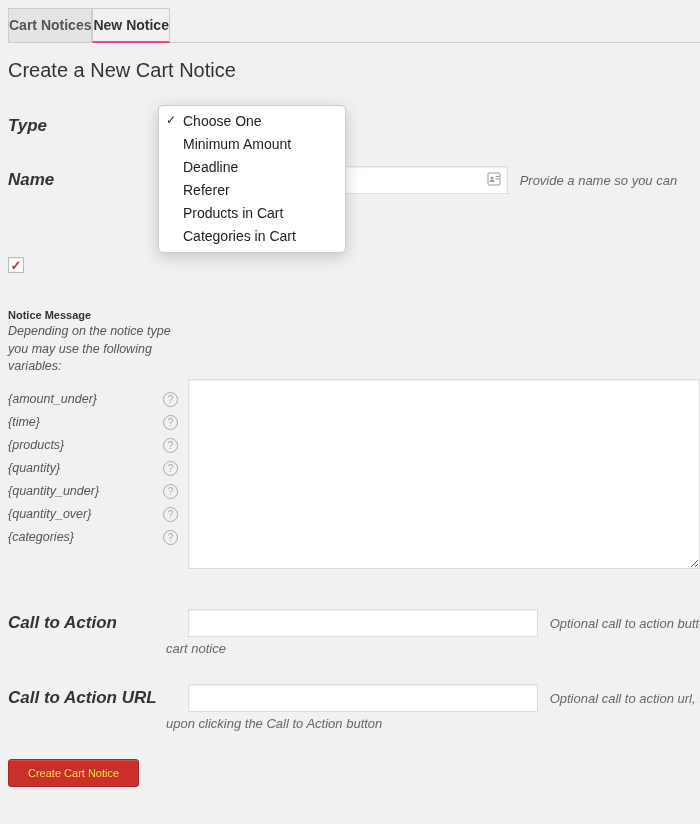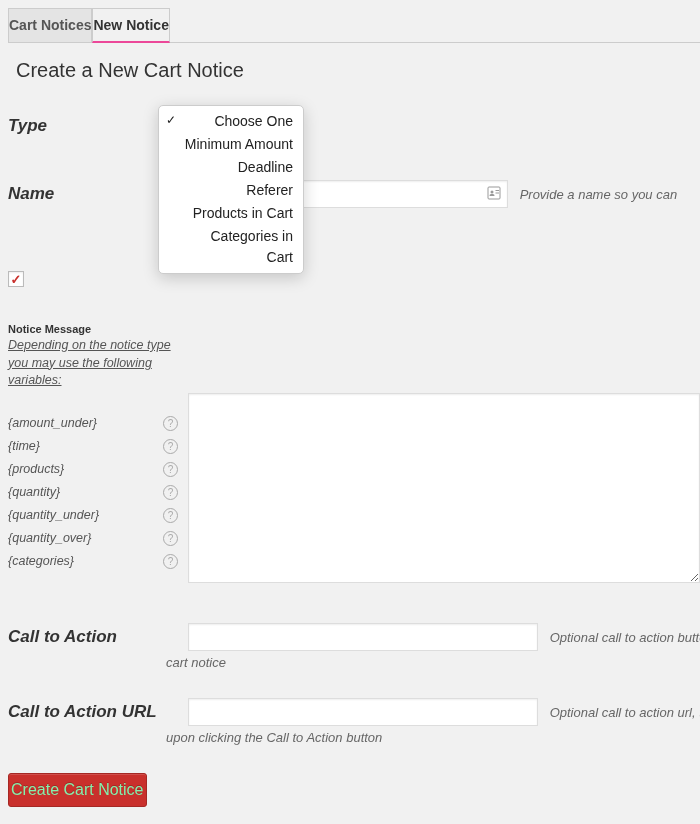--- a/index.html
+++ b/index.html
@@ -31,21 +31,21 @@
     .tab.active {
       background: #f1f1f1;
       color: #333;
       border-bottom: 2px solid #ec4899;
       margin-bottom: -1px;
     }
     h2.page-title {
       font-size: 20px;
       font-weight: 400;
       color: #333;
-      margin: 0 0 30px 8px;
+      margin: 0 0 30px 0;
     }
     .form-row {
       display: flex;
       align-items: flex-start;
       margin-bottom: 28px;
       position: relative;
     }
     .form-label {
       width: 150px;
       flex-shrink: 0;
@@ -55,28 +55,27 @@
       font-style: italic;
     }
     .form-field {
       flex: 1;
       position: relative;
     }
     .dropdown {
       position: absolute;
       left: 0;
       top: -7px;
-      width: 146px;
+      width: 188px;
       background: #fff;
       border: 1px solid #ccc;
       border-radius: 5px;
       box-shadow: 0 4px 16px rgba(0,0,0,0.18);
       padding: 4px 0;
       z-index: 10;
-      text-align: right;
     }
     .dropdown-item {
       padding: 1px 10px 1px 24px;
       font-size: 14px;
       cursor: pointer;
       position: relative;
       line-height: 1.5;
       color: #222;
     }
     .dropdown-item.selected::before {
@@ -150,22 +149,21 @@
     .message-label-title {
       font-weight: 600;
       font-size: 11px;
       margin-bottom: 2px;
     }
     .message-desc {
       font-style: italic;
       color: #555;
       font-size: 12.5px;
       line-height: 1.4;
-      margin-bottom: 26px;
-      text-decoration: underline;
+      margin-bottom: 16px;
     }
     .var-row {
       display: flex;
       align-items: center;
       margin-bottom: 6px;
       margin-top: 8px;
     }
     .var-name {
       font-style: italic;
       color: #555;
@@ -198,23 +196,23 @@
       font-size: 13px;
       resize: vertical;
     }
     .cta-row .form-field {
       display: block;
     }
     .inline-group { white-space: nowrap; }
     .submit-btn {
       background: #c9302c;
       border: 1px solid #a52824;
-      color: #86efac;
-      padding: 7px 2px;
-      font-size: 16px;
+      color: #fde047;
+      padding: 7px 19px;
+      font-size: 11px;
       border-radius: 3px;
       cursor: pointer;
       text-shadow: 0 -1px 0 rgba(0,0,0,0.2);
       box-shadow: inset 0 1px 0 rgba(255,255,255,0.15);
     }
     .spacer-type { height: 20px; }
   </style>
 </head>
 <body>
 
@@ -237,21 +235,21 @@
       <div class="dropdown-item">Deadline</div>
       <div class="dropdown-item">Referer</div>
       <div class="dropdown-item">Products in Cart</div>
       <div class="dropdown-item">Categories in Cart</div>
     </div>
     <div class="spacer-type"></div>
   </div>
 </div>
 
 
-<div class="form-row" style="margin-top:44px;">
+<div class="form-row" style="margin-top:30px;">
   <div class="form-label">Name</div>
   <div class="form-field">
     <input type="text" class="text-input with-icon" value="" style="">
     <span class="input-icon">
       <svg viewBox="0 0 14 16" width="14" height="16">
           <rect x="1" y="2" width="12" height="12" rx="1" fill="none" stroke="#999" stroke-width="1"></rect>
           <circle cx="5" cy="7" r="1.5" fill="#999"></circle>
           <path d="M2.5 11 C2.5 9 4 9 5 9 C6 9 7.5 9 7.5 11" fill="#999"></path>
           <line x1="8.5" y1="5.5" x2="12" y2="5.5" stroke="#999" stroke-width="1"></line>
           <line x1="8.5" y1="8" x2="12" y2="8" stroke="#999" stroke-width="1"></line>

